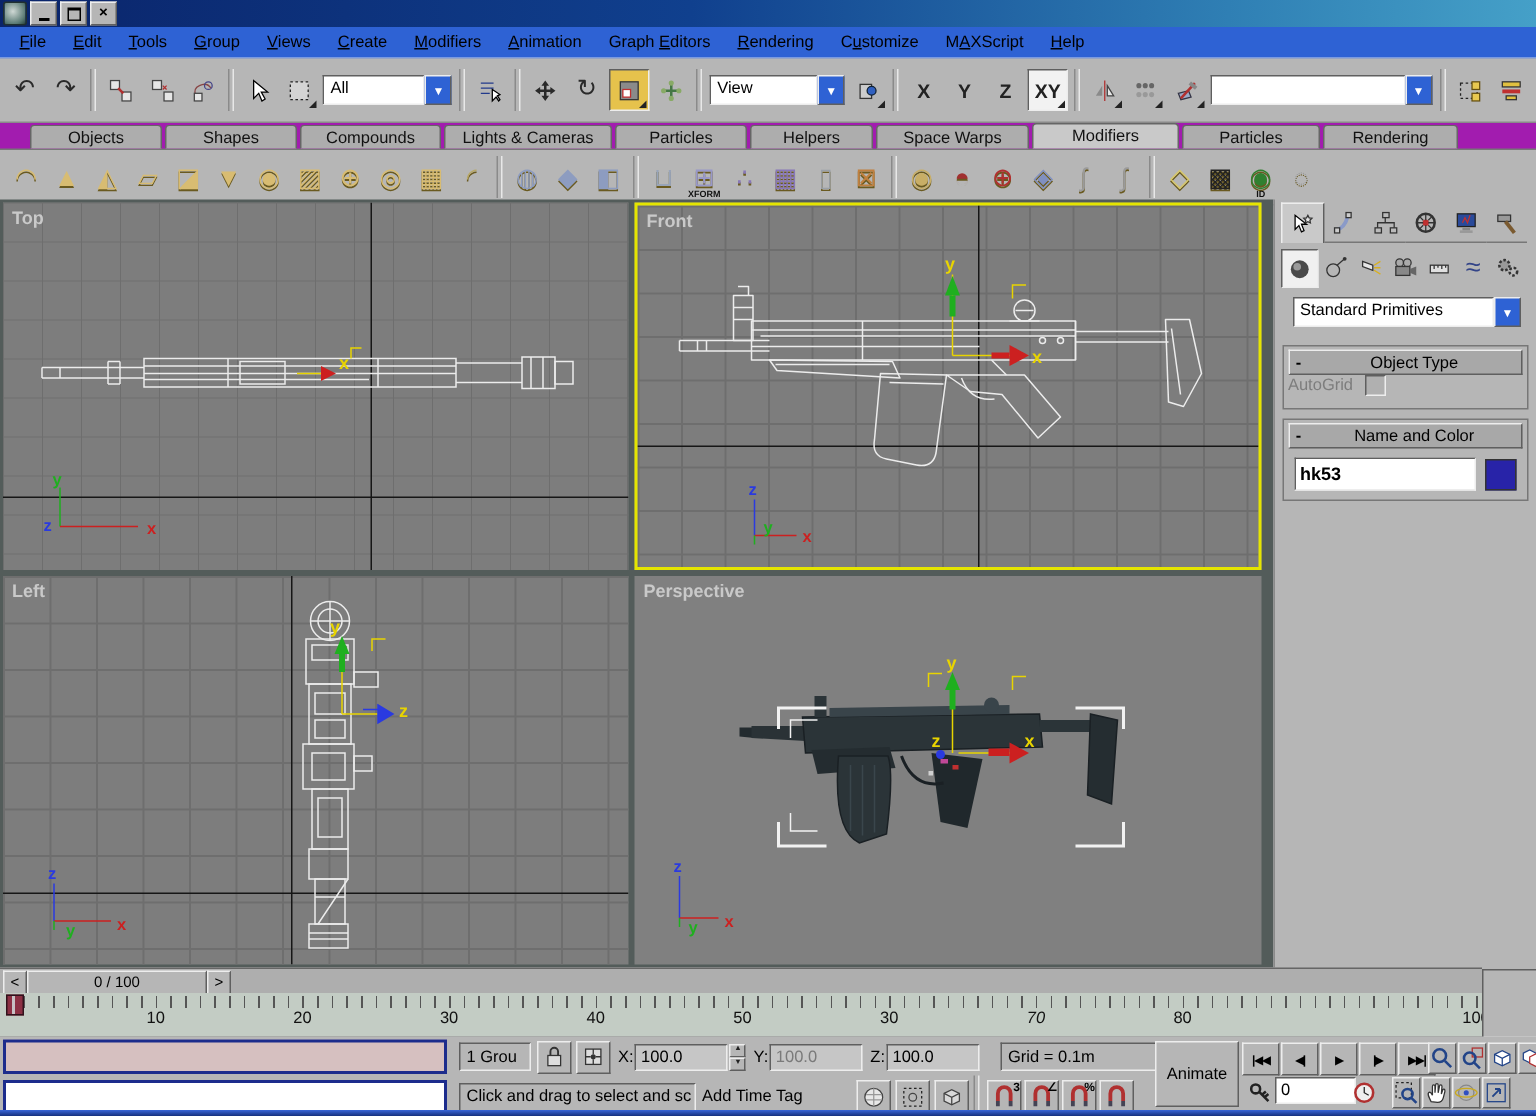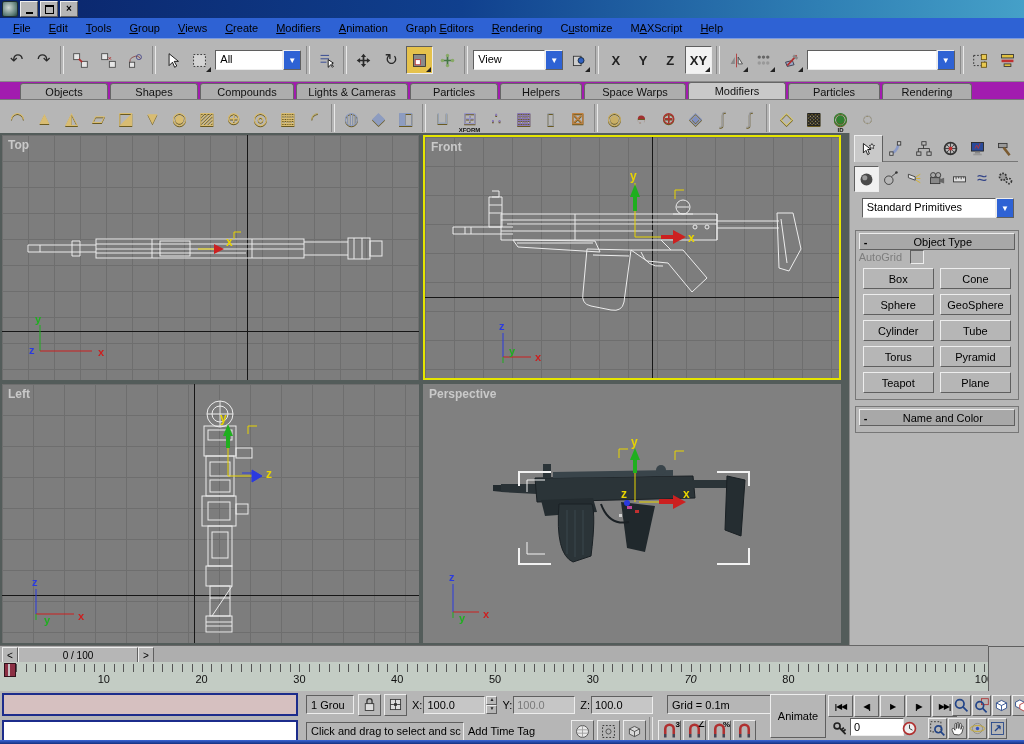--- a/index.html
+++ b/index.html
@@ -681,38 +681,30 @@
 
     <div class="rollout" style="margin-top:12px;">
       <div class="rollhead">
         <span class="minus">-</span>
         <span class="rtitle">Object Type</span>
       </div>
       <div class="autogrid">
         <span>AutoGrid</span>
         <span class="cbox"></span>
       </div>
-      <div class="objgrid" id="objbtns">
-          <span class="objbtn">Box</span>
-          <span class="objbtn">Cone</span>
-          <span class="objbtn">Sphere</span>
-          <span class="objbtn">GeoSphere</span>
-          <span class="objbtn">Cylinder</span>
-          <span class="objbtn">Tube</span>
-          <span class="objbtn">Torus</span>
-          <span class="objbtn">Pyramid</span>
-          <span class="objbtn">Teapot</span>
-          <span class="objbtn">Plane</span>
-        </div>
     </div>
 
     <div class="rollout">
       <div class="rollhead">
         <span class="minus">-</span>
         <span class="rtitle">Name and Color</span>
+      </div>
+      <div class="namerow">
+        <span class="nameinput">hk53</span>
+        <span class="swatch" id="colorswatch" style="background: rgb(40, 35, 168);"></span>
       </div>
     </div>
   </div>
 </div>
 
 <div class="tslider">
   <span class="tsbtn" style="left:2px;width:14px;">&lt;</span>
   <span class="tsbtn" style="left:18px;width:118px;">0 / 100</span>
   <span class="tsbtn" style="left:138px;width:14px;">&gt;</span>
 </div>

